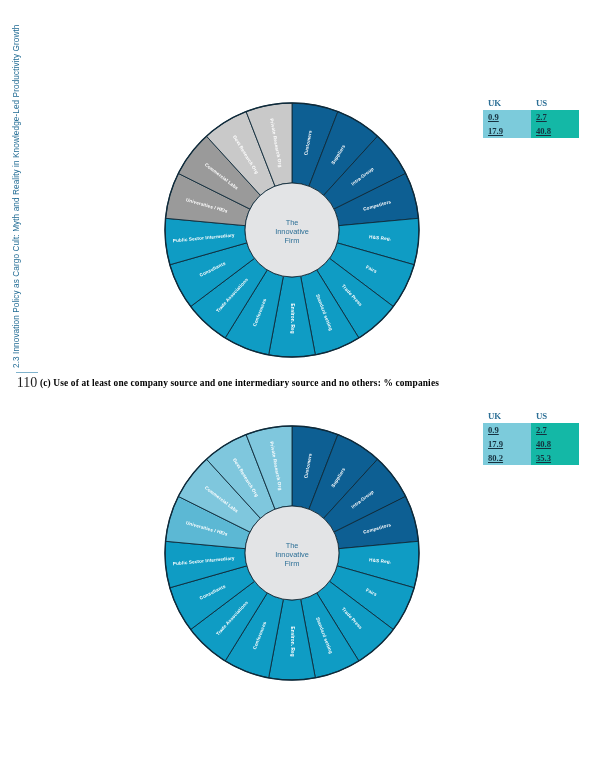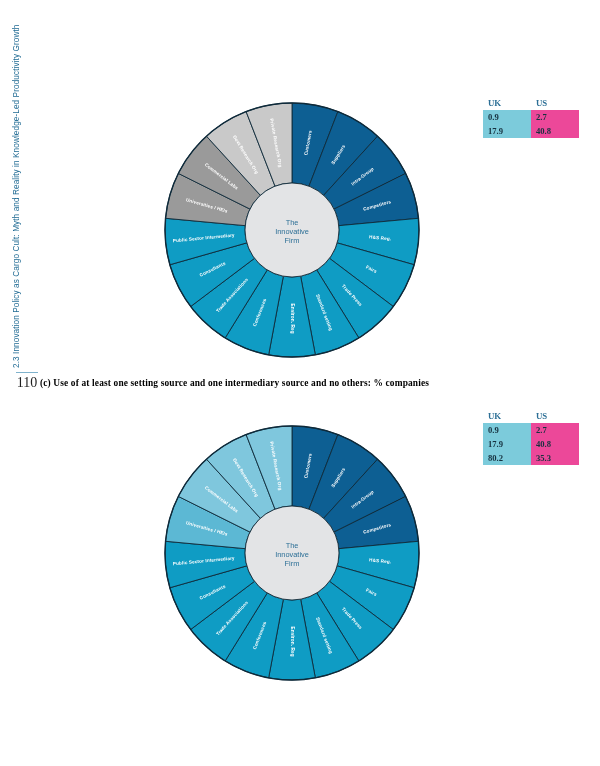--- a/index.html
+++ b/index.html
@@ -60,23 +60,24 @@
     text-align:left;
     padding:1px 8px 2px 5px;
     background:#ffffff;
   }
   .legend td{
     padding:2px 10px 2px 5px;
     font-size:8.6px;
     color:#16313f;
     font-weight:bold;
     min-width:33px;
+    text-decoration:underline;
   }
   .legend td.uk{background:#7ccbdb;}
-  .legend td.us{background:#ec4899;}
+  .legend td.us{background:#14b8a6;}
 
   
   .caption{
     position:absolute;
     font-family:"Liberation Serif", serif;
     font-size:9.4px;
     font-weight:bold;
     color:#000;
     letter-spacing:.15px;
   }
@@ -204,21 +205,21 @@
             <td class="us">2.7</td>
           </tr>
           <tr>
             <td class="uk">17.9</td>
             <td class="us">40.8</td>
           </tr>
         </tbody>
     </table>
   </div>
 
-  <div class="caption" style="left:40px;top:378px;width:430px;">(c) Use of at least one setting source and one intermediary source and no others: % companies</div>
+  <div class="caption" style="left:40px;top:378px;width:430px;">(c) Use of at least one company source and one intermediary source and no others: % companies</div>
 
   <div class="figure" style="left:147px;top:423px;">
     <svg class="wheel" id="wheel-d" width="290" height="265" viewBox="0 0 290 265">
         <g>
           <path d="M 145 3 A 127 127 0 0 1 190.8776916057684 11.57602686564681 L 161.97835831079618 86.17380521799528 A 47 47 0 0 0 145 83 Z" fill="#0d5f93" stroke="#0e2a3a" stroke-width="0.9"></path>
           <text x="161.28" y="42.91" class="seglabel" text-anchor="middle" dominant-baseline="middle" transform="rotate(-79.41 161.28 42.91)">Customers</text>
         </g>
         <g>
           <path d="M 190.8776916057684 11.57602686564681 A 127 127 0 0 1 230.55934674311277 36.14586751297628 L 176.6636952513882 95.26658089062902 A 47 47 0 0 0 161.97835831079618 86.17380521799528 Z" fill="#0d5f93" stroke="#0e2a3a" stroke-width="0.9"></path>
           <text x="191.64" y="54.67" class="seglabel" text-anchor="middle" dominant-baseline="middle" transform="rotate(-58.24 191.64 54.67)">Suppliers</text>

